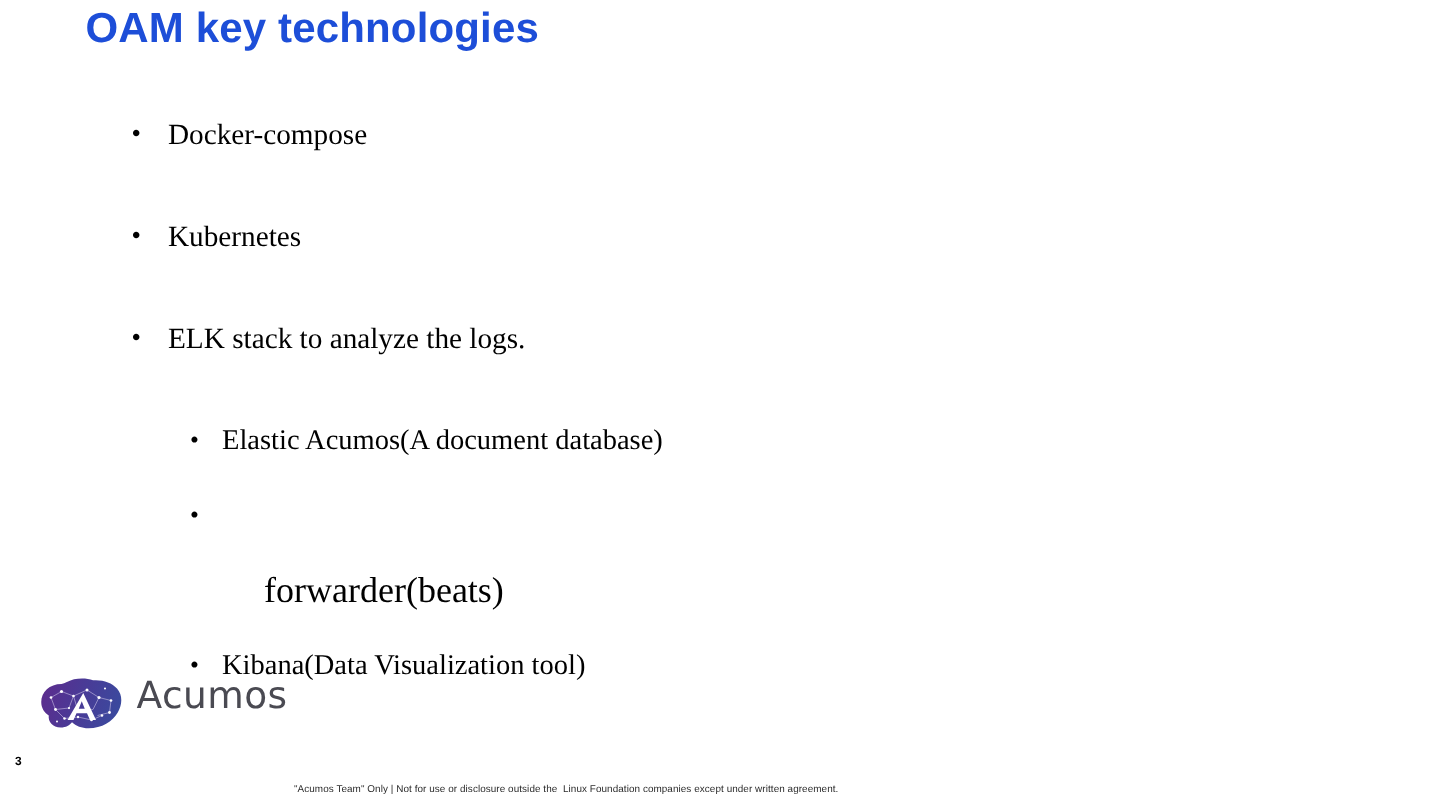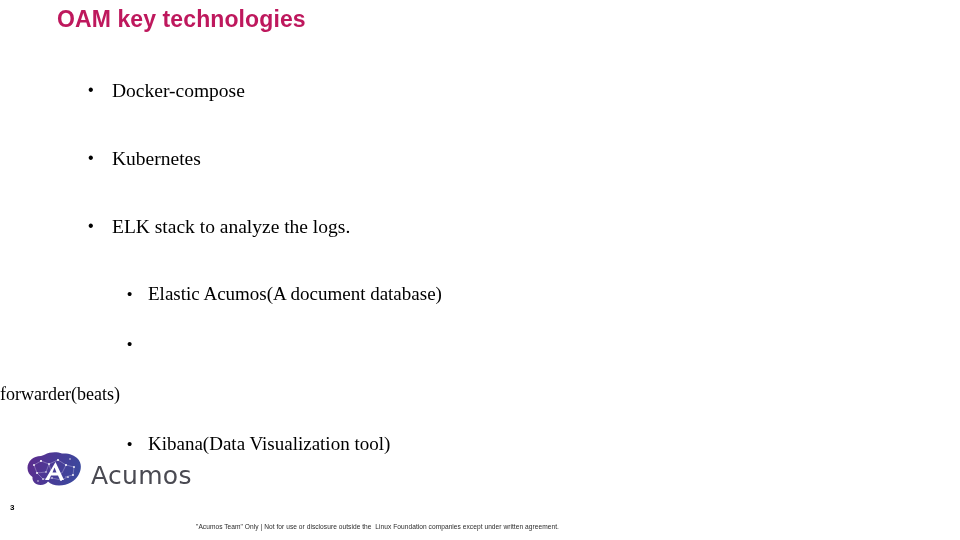--- a/index.html
+++ b/index.html
@@ -19,23 +19,23 @@
     height: 540px;
     background: #ffffff;
   }
 
   
   .slide-title {
     position: absolute;
     left: 57px;
     top: 4px;
     width: 850px;
-    font-size: 23px;
+    font-size: 28px;
     font-weight: bold;
-    color: #be185d;
+    color: #1d4ed8;
     letter-spacing: 0.1px;
     line-height: 30px;
     white-space: nowrap;
   }
 
   
   .body-area {
     position: absolute;
     left: 0;
     top: 78px;
@@ -69,37 +69,39 @@
   }
   .lvl2 .marker {
     position: absolute;
     left: 127px;
     top: 0;
     font-size: 15px;
     line-height: 24px;
   }
   
   .cont {
+    padding-left: 148px;
     height: 50px;
-    font-size: 18px;
+    font-size: 24px;
+    margin-left: 28px;
   }
 
   .bullet-text {
     display: inline;
     white-space: pre;
     font-family: Liberation Serif, serif;
   }
 
   
   .logo-wrap {
     position: absolute;
     left: 26px;
     top: 450px;
     display: flex;
-    align-items: flex-end;
+    align-items: flex-start;
     gap: 7px;
   }
   .logo-mark {
     width: 58px;
     height: 40px;
     display: block;
   }
   .logo-word {
     font-size: 25px;
     color: #4a4a52;

